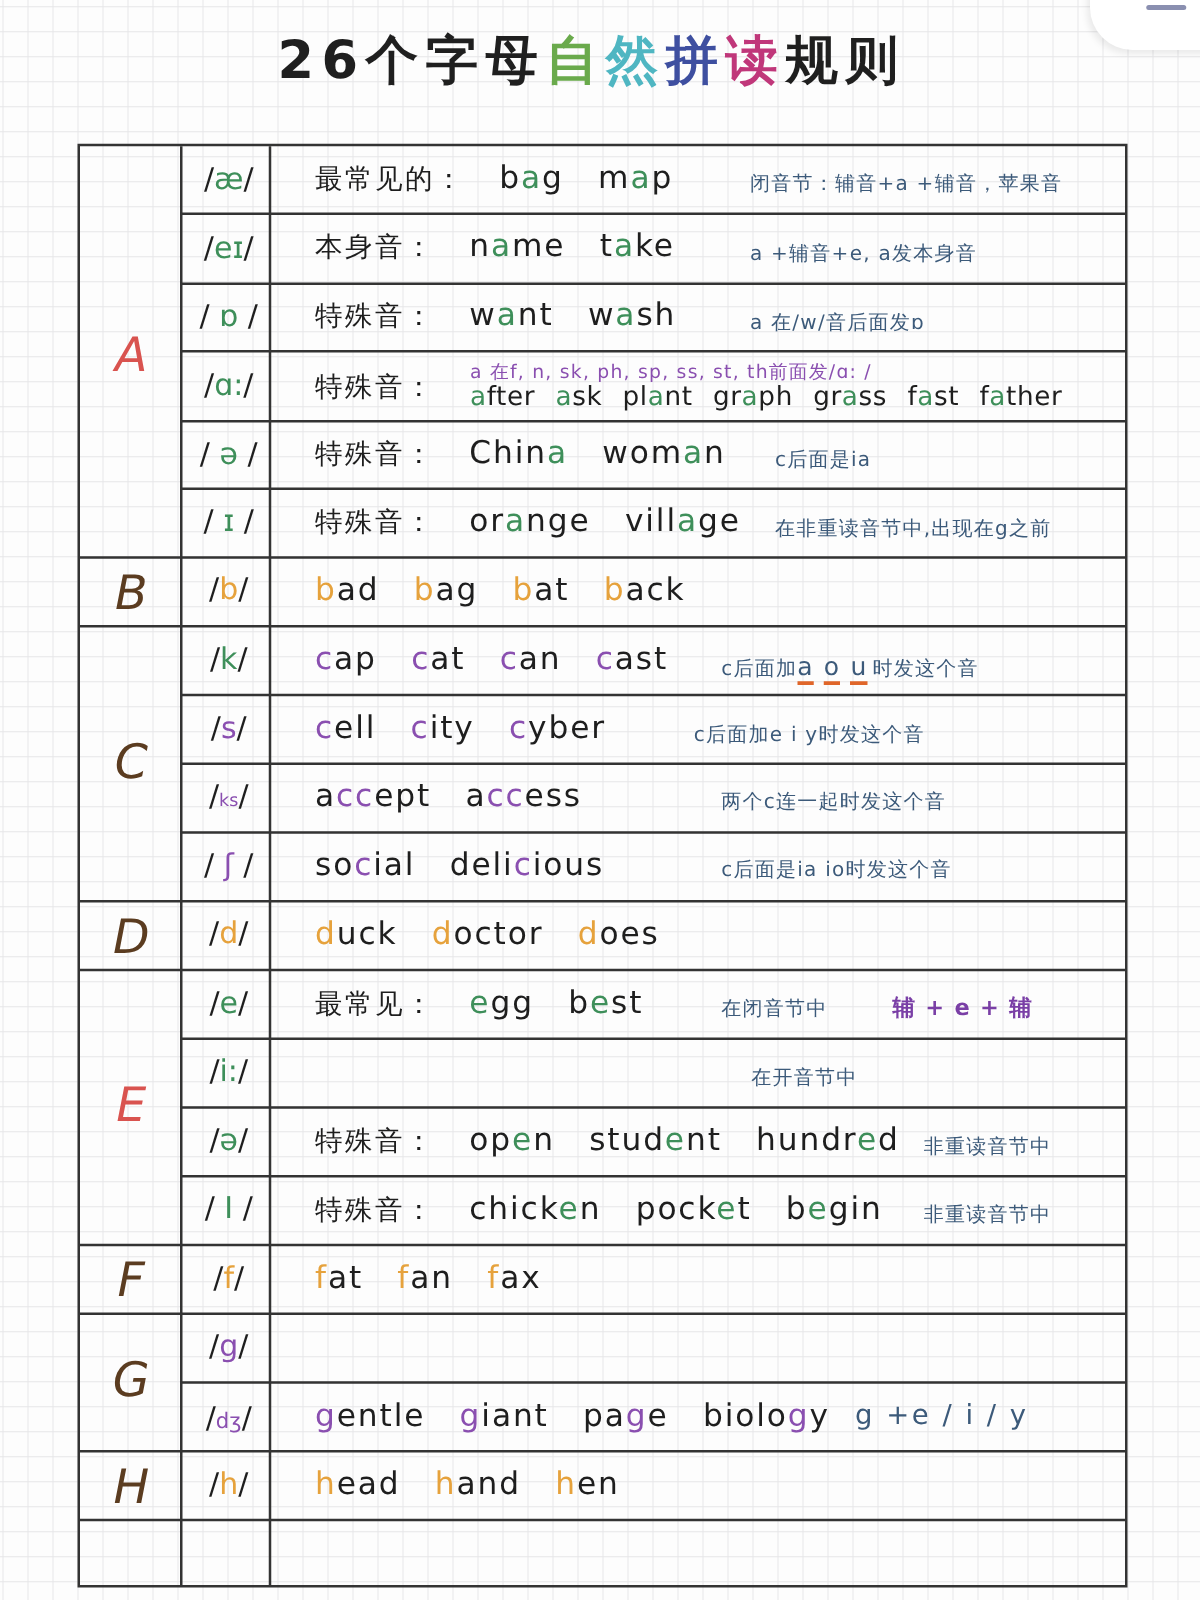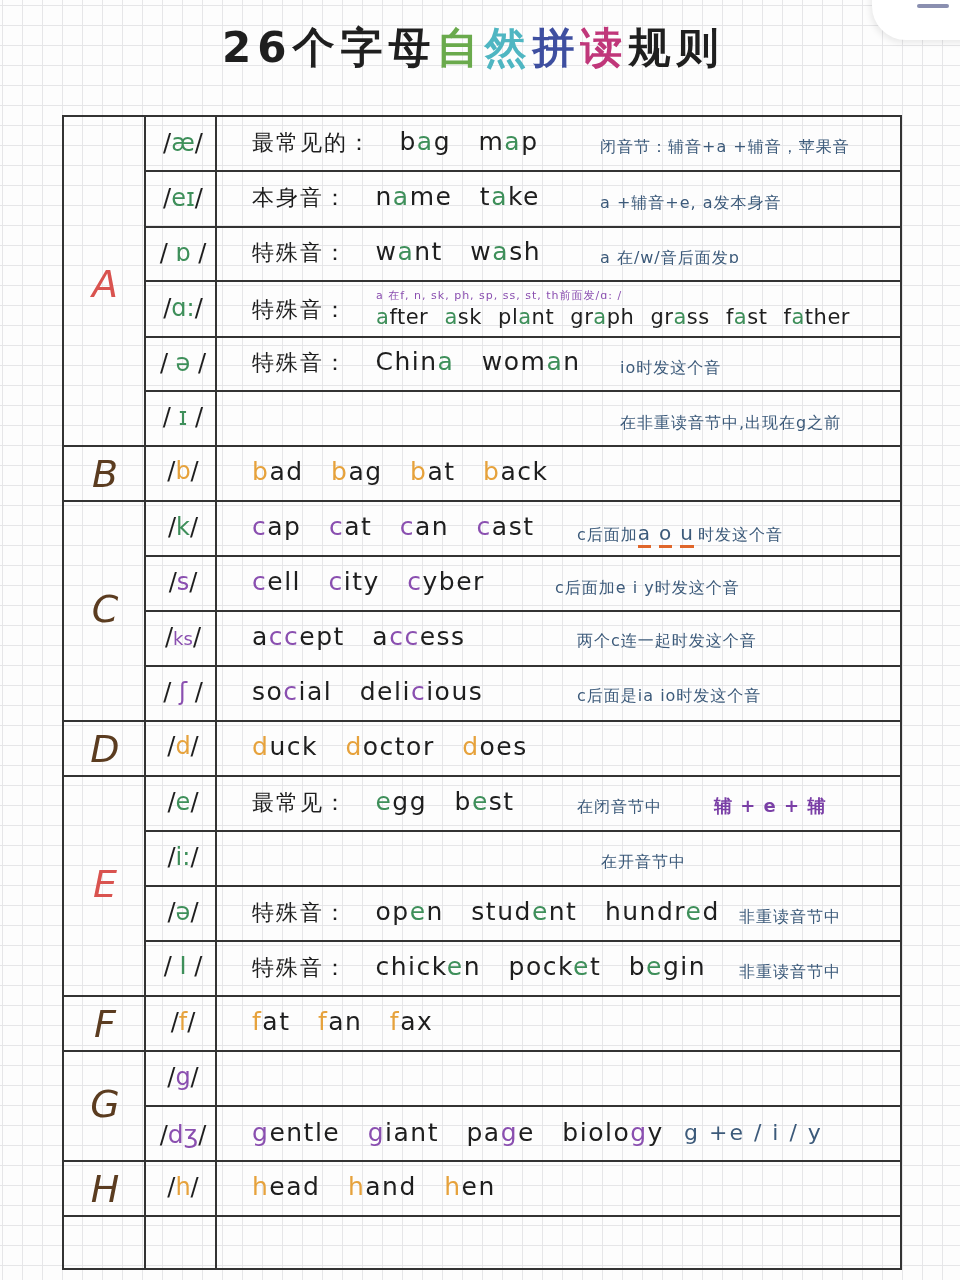--- a/index.html
+++ b/index.html
@@ -104,30 +104,30 @@
 
   <div class="ipa" style="top:12px"><span>/</span><span class="g">æ</span><span>/</span></div>
   <div class="ipa" style="top:67px"><span>/</span><span class="g">eɪ</span><span>/</span></div>
   <div class="ipa" style="top:122px"><span>/ </span><span class="g">ɒ</span><span> /</span></div>
   <div class="ipa" style="top:177px"><span>/</span><span class="g">ɑ:</span><span>/</span></div>
   <div class="ipa" style="top:232px"><span>/ </span><span class="g">ə</span><span> /</span></div>
   <div class="ipa" style="top:286px"><span>/ </span><span class="g">ɪ</span><span> /</span></div>
   <div class="ipa" style="top:340px"><span>/</span><span class="o">b</span><span>/</span></div>
   <div class="ipa" style="top:396px"><span>/</span><span class="g">k</span><span>/</span></div>
   <div class="ipa" style="top:451px"><span>/</span><span class="p">s</span><span>/</span></div>
-  <div class="ipa" style="top:506px"><span>/</span><span class="p" style="font-size:18px">ks</span><span>/</span></div>
+  <div class="ipa" style="top:506px"><span>/</span><span class="p" style="font-size:14px">ks</span><span>/</span></div>
   <div class="ipa" style="top:561px"><span>/ </span><span class="p">ʃ</span><span> /</span></div>
   <div class="ipa" style="top:615px"><span>/</span><span class="o">d</span><span>/</span></div>
   <div class="ipa" style="top:671px"><span>/</span><span class="g">e</span><span>/</span></div>
   <div class="ipa" style="top:726px"><span>/</span><span class="g">i:</span><span>/</span></div>
   <div class="ipa" style="top:781px"><span>/</span><span class="g">ə</span><span>/</span></div>
   <div class="ipa" style="top:835px"><span>/ </span><span class="g">I</span><span> /</span></div>
   <div class="ipa" style="top:891px"><span>/</span><span class="o">f</span><span>/</span></div>
   <div class="ipa" style="top:946px"><span>/</span><span class="p">g</span><span>/</span></div>
-  <div class="ipa" style="top:1003px"><span>/</span><span class="p" style="font-size:25px">dʒ</span><span>/</span></div>
+  <div class="ipa" style="top:1003px"><span>/</span><span class="p" style="font-size:17px">dʒ</span><span>/</span></div>
   <div class="ipa" style="top:1056px"><span>/</span><span class="o">h</span><span>/</span></div>
 
   <div class="content" style="top:10px">
     <span class="lbl">最常见的：</span>
     <span class="w"><span>b</span><span class="g">a</span><span>g</span></span>
     <span class="w"><span>m</span><span class="g">a</span><span>p</span></span>
   </div>
   <div class="note" style="top:20px;left:536px">闭音节：辅音+a +辅音，苹果音</div>
 
   <div class="content" style="top:65px">
@@ -140,38 +140,43 @@
   <div class="content" style="top:120px">
     <span class="lbl">特殊音：</span>
     <span class="w"><span>w</span><span class="g">a</span><span>nt</span></span>
     <span class="w"><span>w</span><span class="g">a</span><span>sh</span></span>
   </div>
   <div class="note" style="top:131px;left:536px">a 在/w/音后面发ɒ</div>
 
   <div class="content" style="top:177px">
     <span class="lbl">特殊音：</span>
   </div>
-  <div class="note" style="top:171px;left:312px;font-size:11px;color:#8a4fb0">a 在f, n, sk, ph, sp, ss, st, th前面发/ɑ: /</div>
+  <div class="note" style="top:171px;left:312px;font-size:15px;color:#8a4fb0">a 在f, n, sk, ph, sp, ss, st, th前面发/ɑ: /</div>
   <div class="content" style="top:230px">
     <span class="lbl">特殊音：</span>
     <span class="w"><span>Chin</span><span class="g">a</span><span></span></span>
     <span class="w"><span>wom</span><span class="g">a</span><span>n</span></span>
   </div>
 
   <div class="content" style="top:188px;left:312px;font-size:21px;letter-spacing:0.5px">
     <span style="margin-right:9px"><span></span><span class="g">a</span><span>fter</span></span>
     <span style="margin-right:9px"><span></span><span class="g">a</span><span>sk</span></span>
     <span style="margin-right:9px"><span>pl</span><span class="g">a</span><span>nt</span></span>
     <span style="margin-right:9px"><span>gr</span><span class="g">a</span><span>ph</span></span>
     <span style="margin-right:9px"><span>gr</span><span class="g">a</span><span>ss</span></span>
     <span style="margin-right:9px"><span>f</span><span class="g">a</span><span>st</span></span>
     <span><span>f</span><span class="g">a</span><span>ther</span></span>
   </div>
-  <div class="note" style="top:241px;left:556px">io时发这个音</div>
-
+  <div class="note" style="top:241px;left:556px">c后面是ia</div>
+
+  <div class="content" style="top:285px">
+    <span class="lbl">特殊音：</span>
+    <span class="w"><span>or</span><span class="g">a</span><span>nge</span></span>
+    <span class="w"><span>vill</span><span class="g">a</span><span>ge</span></span>
+  </div>
   <div class="note" style="top:296px;left:556px">在非重读音节中,出现在g之前</div>
 
   <div class="content" style="top:395px">
     <span class="w"><span class="p">c</span><span>ap</span></span>
     <span class="w"><span class="p">c</span><span>at</span></span>
     <span class="w"><span class="p">c</span><span>an</span></span>
     <span class="w"><span class="p">c</span><span>ast</span></span>
   </div>
 
   <div class="content" style="top:340px">

